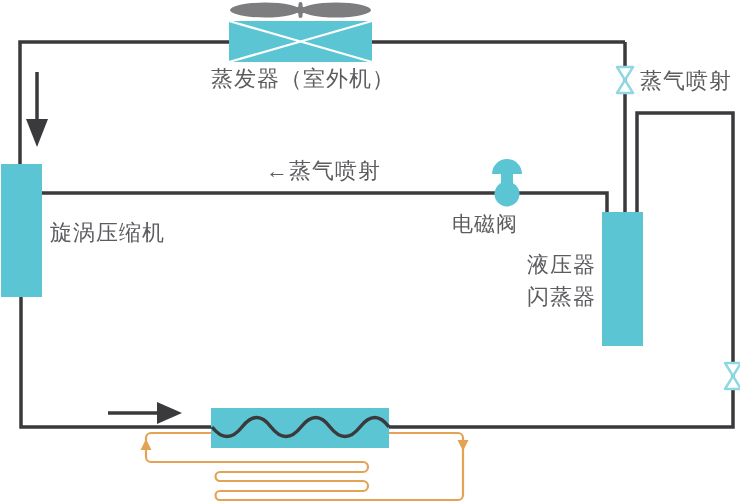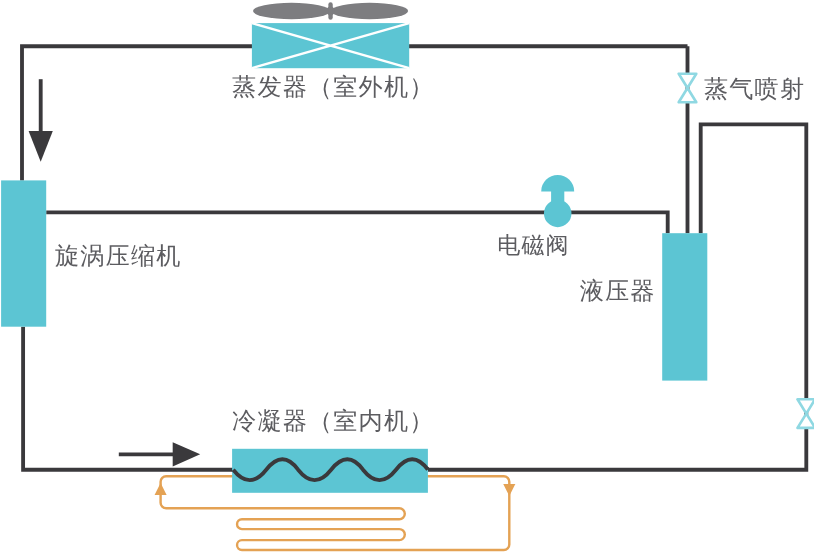--- a/index.html
+++ b/index.html
@@ -91,17 +91,18 @@
 
     <g>
       <path class="solenoid" d="M492,174 A15,15 0 0 1 522,174 Z"></path>
       <rect class="solenoid" x="501" y="170" width="12" height="14"></rect>
       <circle class="solenoid" cx="507" cy="194" r="12.5"></circle>
     </g>
   </svg>
 
   <div class="label" style="left:211px;top:66px;">蒸发器（室外机）</div>
   <div class="label" style="left:640px;top:68px;">蒸气喷射</div>
+  <div class="label" style="left:266px;top:158px;">←蒸气喷射</div>
   <div class="label" style="left:452px;top:212px;font-size:21px;">电磁阀</div>
   <div class="label" style="left:50px;top:220px;">旋涡压缩机</div>
   <div class="label" style="left:527px;top:252px;">液压器</div>
-  <div class="label" style="left:211px;top:370px;">冷凝器（室内机）</div>
+  <div class="label" style="left:527px;top:284px;">闪蒸器</div>
 </div>
 
 </body></html>

